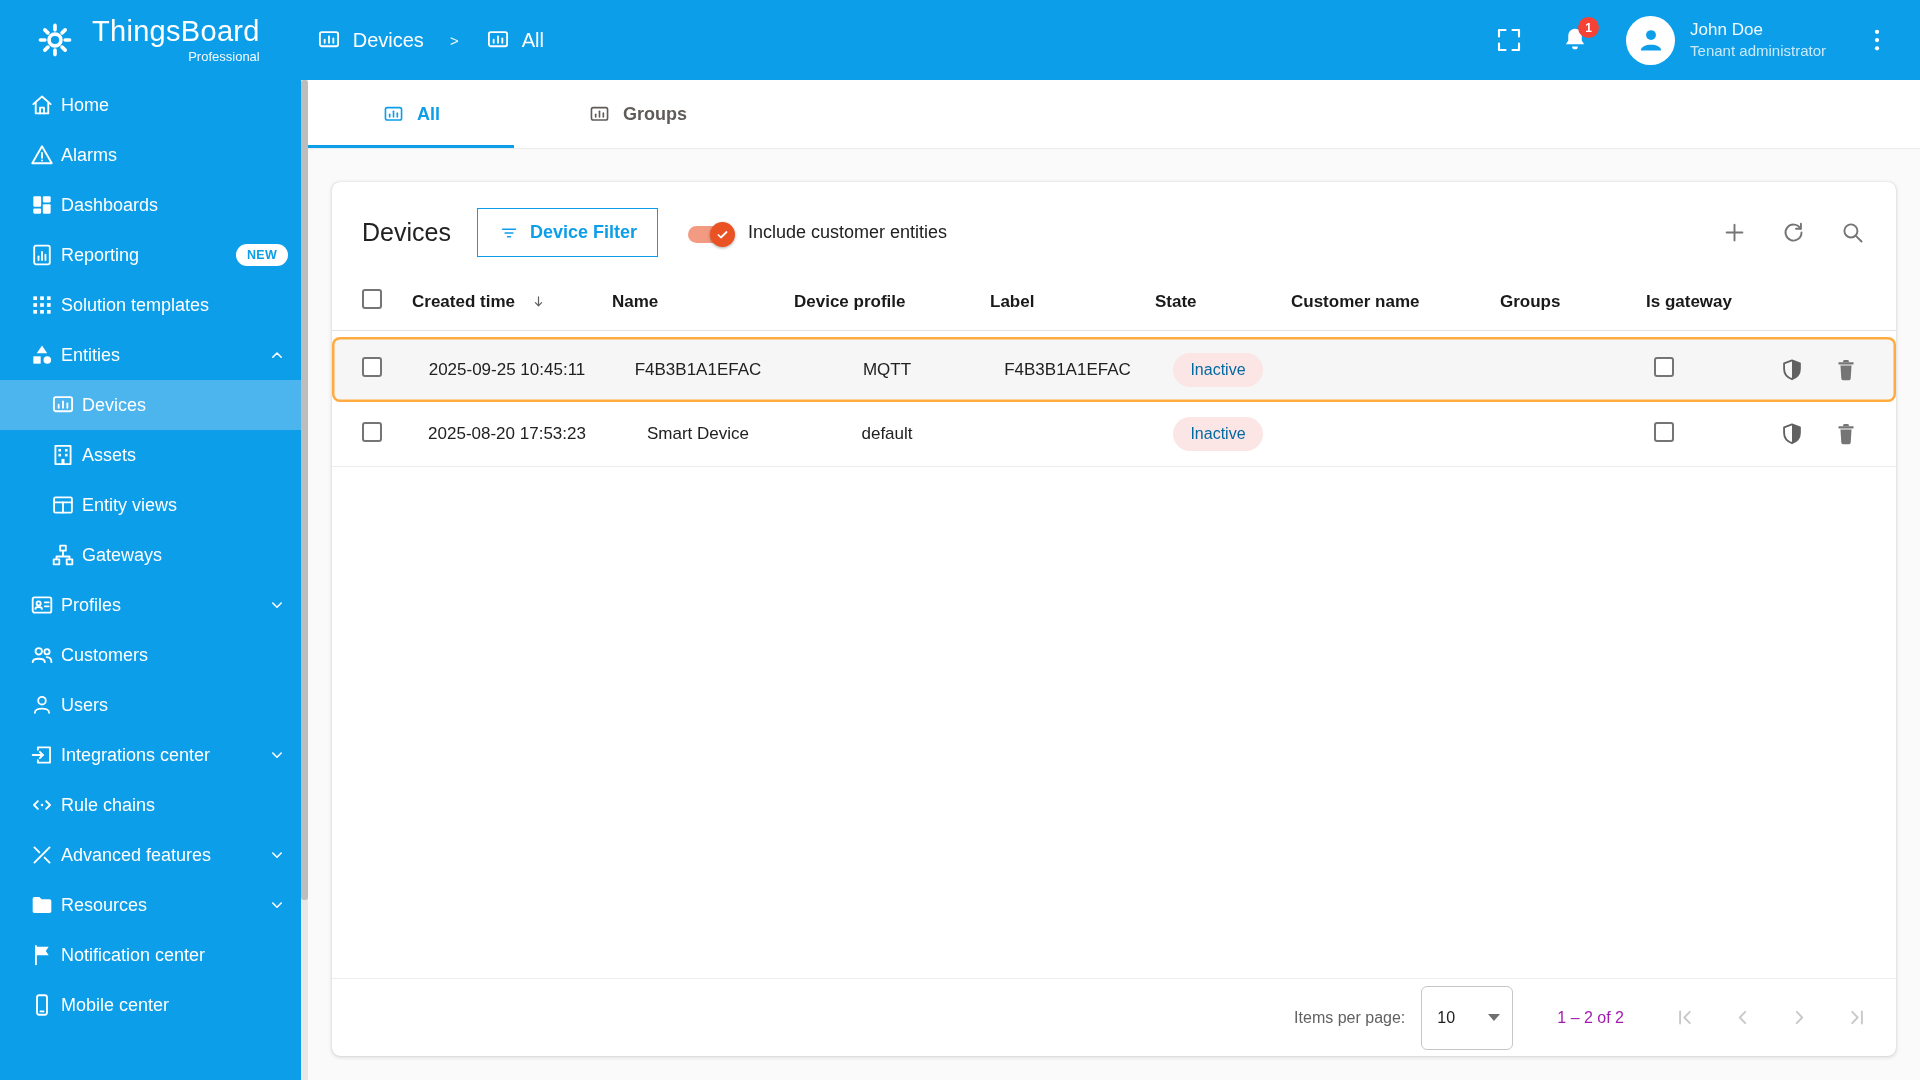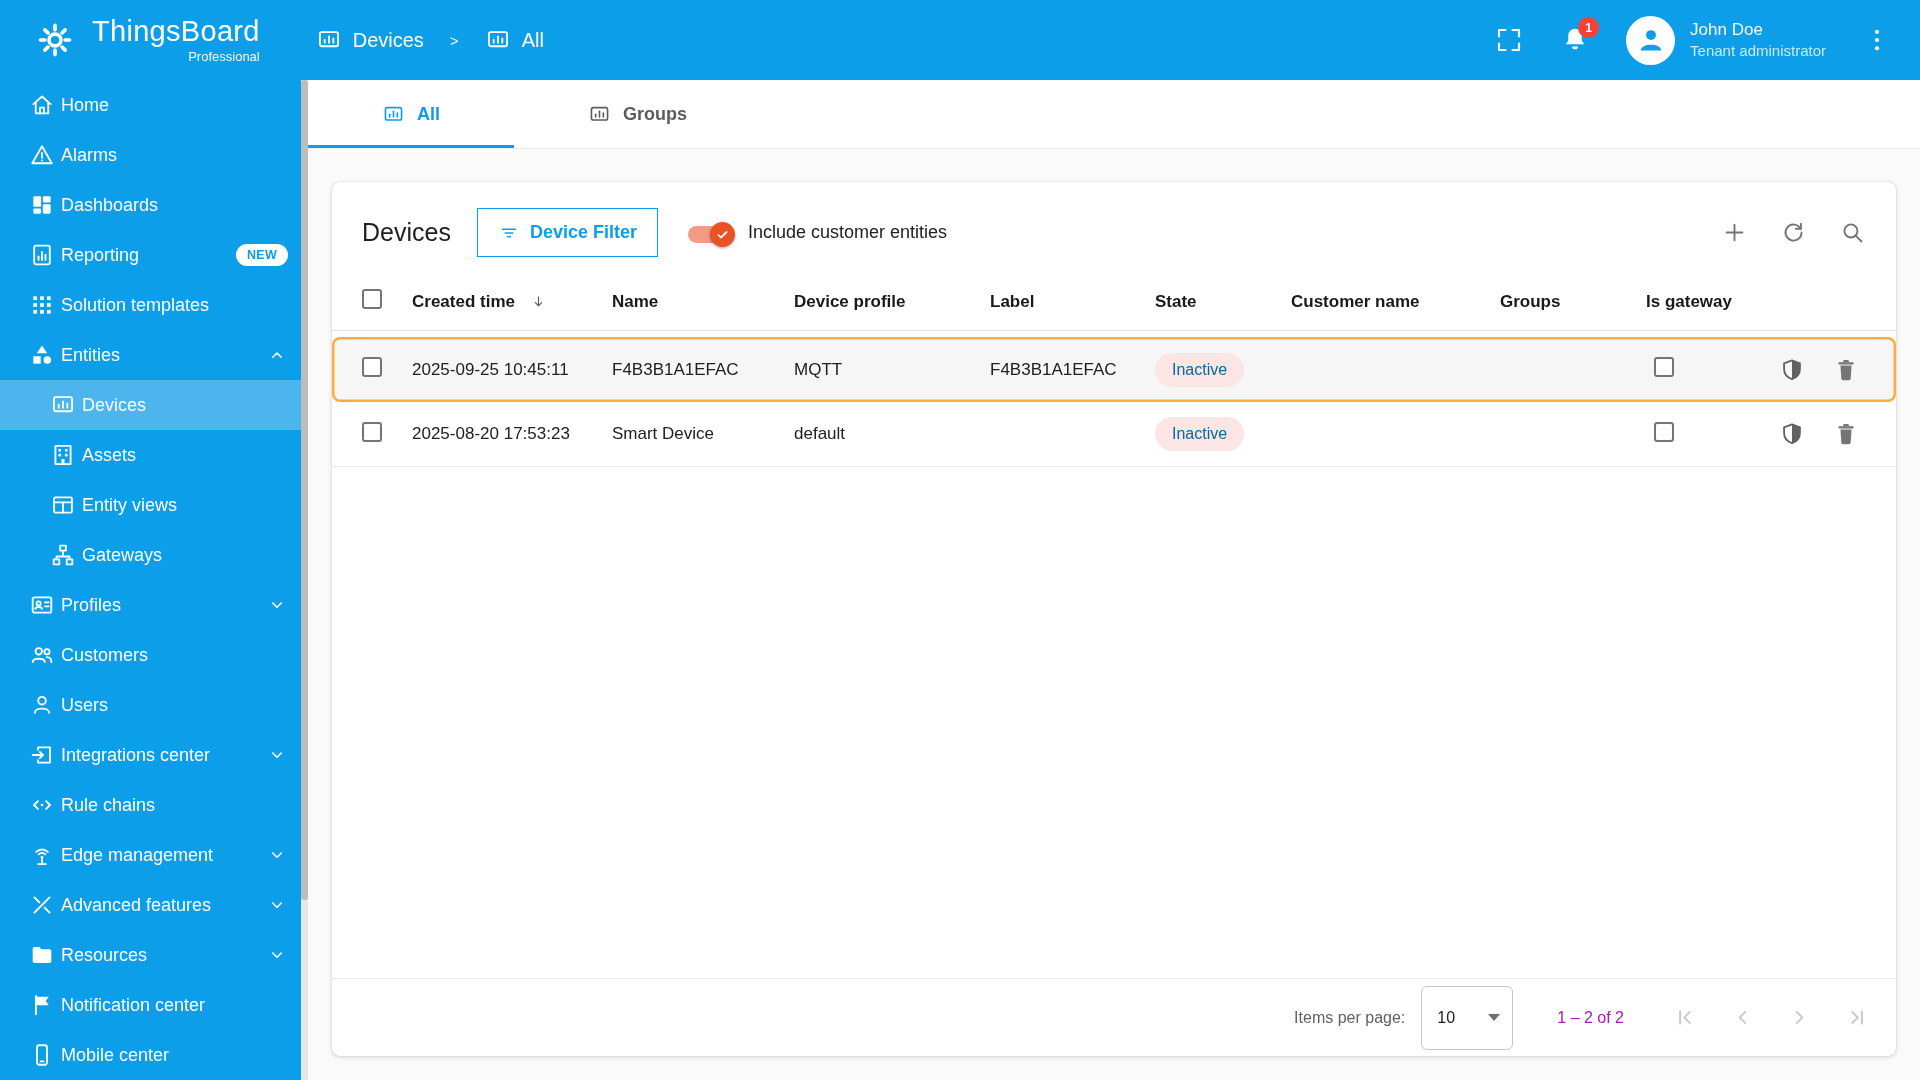--- a/index.html
+++ b/index.html
@@ -70,21 +70,21 @@
   .head-actions .ic{width:27px;height:27px;cursor:pointer;}
 
   
   .trow{display:grid;grid-template-columns:50px 200px 182px 196px 165px 136px 1fr 146px 115px 105px;align-items:center;padding:0 30px;}
   .thead{height:58px;font-weight:700;font-size:17px;color:#1a1a1a;border-bottom:1px solid #e3e3e3;}
   .th{display:flex;align-items:center;gap:15px;white-space:nowrap;}
   .sort-ic{width:17px;height:17px;color:#616161;}
   .drow{height:65px;font-size:17px;color:#212121;}
   .drow-normal{border-bottom:1px solid #ececec;}
   .row-selected{background:#f6f6f6;border-radius:8px;box-shadow:inset 0 0 0 2.5px var(--row-accent);margin-top:6px;}
-  .cell{overflow:hidden;text-overflow:ellipsis;white-space:nowrap;padding-right:10px;}
+  .cell{overflow:hidden;text-overflow:ellipsis;white-space:nowrap;padding-right:10px;text-align:center;}
   .cbx{width:20px;height:20px;border:2px solid #757575;border-radius:3px;background:#fff;cursor:pointer;display:inline-block;}
   .chip{display:inline-block;padding:8px 17px;border-radius:20px;background:#fbe5e5;color:#0369a1;font-size:16px;}
   .gw-cell{padding-left:8px;}
   .act-cell{display:flex;align-items:center;gap:28px;padding-left:18px;}
   .act-cell .ic{width:26px;height:26px;cursor:pointer;}
   .shield-ic{color:#616161;}
   .trash-ic{color:#757575;}
   .tbl-space{flex:1;background:#fff;}
 
   
@@ -368,37 +368,20 @@
             <path d="M8.2 8.4 4.6 12l3.6 3.6"></path>
             <path d="M15.8 8.4 19.4 12l-3.6 3.6"></path>
             <circle cx="12" cy="12" r="1.15" fill="currentColor" stroke="none"></circle>
           </svg>
         </span>
       <span>Rule chains</span>
     </div>
     <div class="nav-item">
       <span class="ic nav-ic">
           <svg viewBox="0 0 24 24" xmlns="http://www.w3.org/2000/svg">
-            <path d="M6.6 9.2a7.6 7.6 0 0 1 10.8 0"></path>
-            <path d="M8.9 11.4a4.4 4.4 0 0 1 6.2 0"></path>
-            <circle cx="12" cy="14" r="1.25" fill="currentColor" stroke="none"></circle>
-            <path d="M12 15.2v5.2"></path>
-            <path d="M8.4 20.4h7.2"></path>
-          </svg>
-        </span>
-      <span>Edge management</span>
-      <span class="ic nav-chev">
-          <svg viewBox="0 0 24 24" xmlns="http://www.w3.org/2000/svg">
-            <path d="M7.4 9.8 12 14.4l4.6-4.6"></path>
-          </svg>
-        </span>
-    </div>
-    <div class="nav-item">
-      <span class="ic nav-ic">
-          <svg viewBox="0 0 24 24" xmlns="http://www.w3.org/2000/svg">
             <path d="M5 19 19 5"></path>
             <path d="M5 5l4.6 4.6"></path>
             <path d="M14.4 14.4 19 19"></path>
           </svg>
         </span>
       <span>Advanced features</span>
       <span class="ic nav-chev">
           <svg viewBox="0 0 24 24" xmlns="http://www.w3.org/2000/svg">
             <path d="M7.4 9.8 12 14.4l4.6-4.6"></path>
           </svg>

